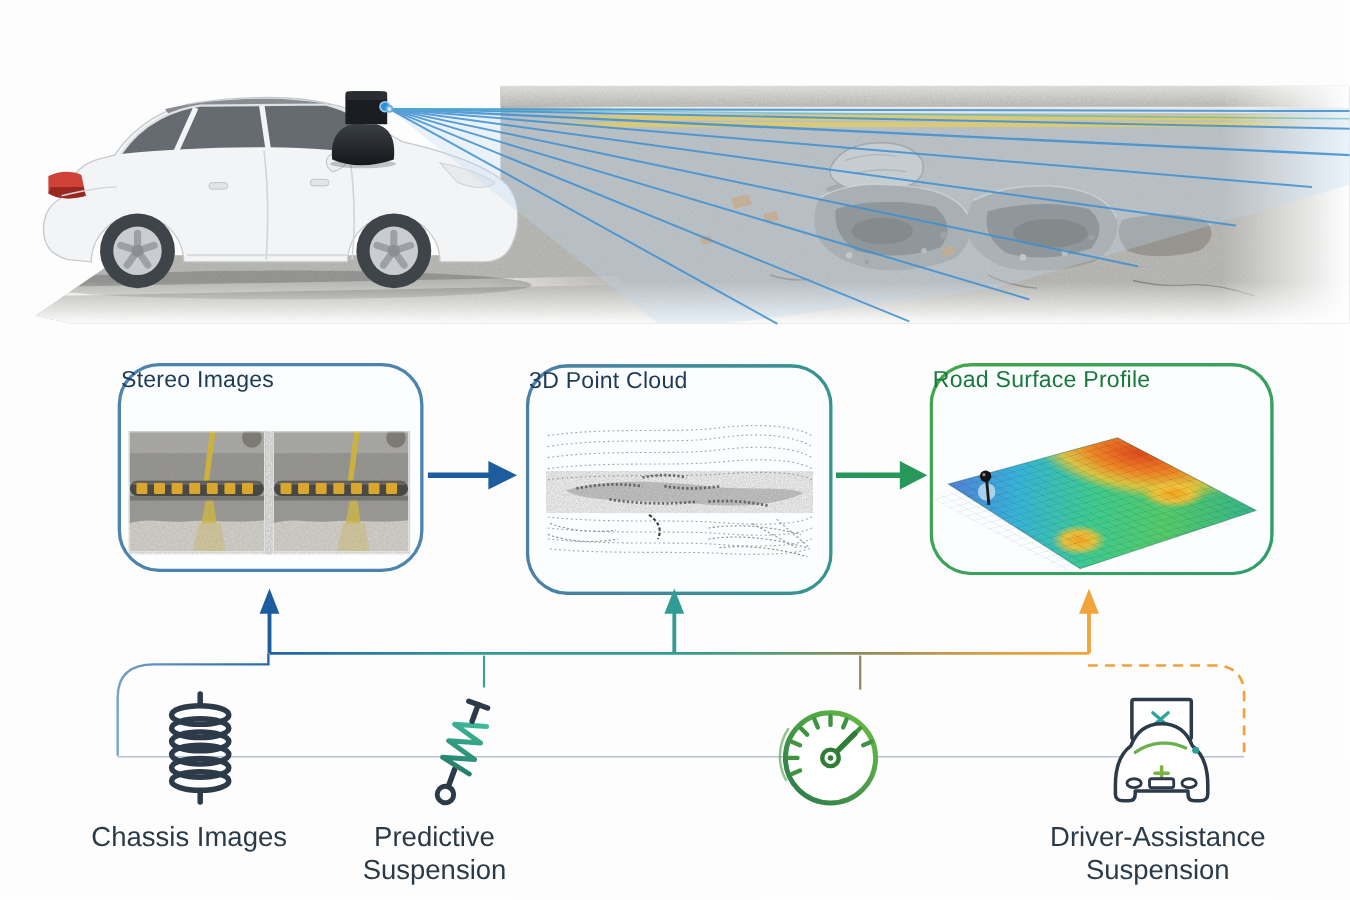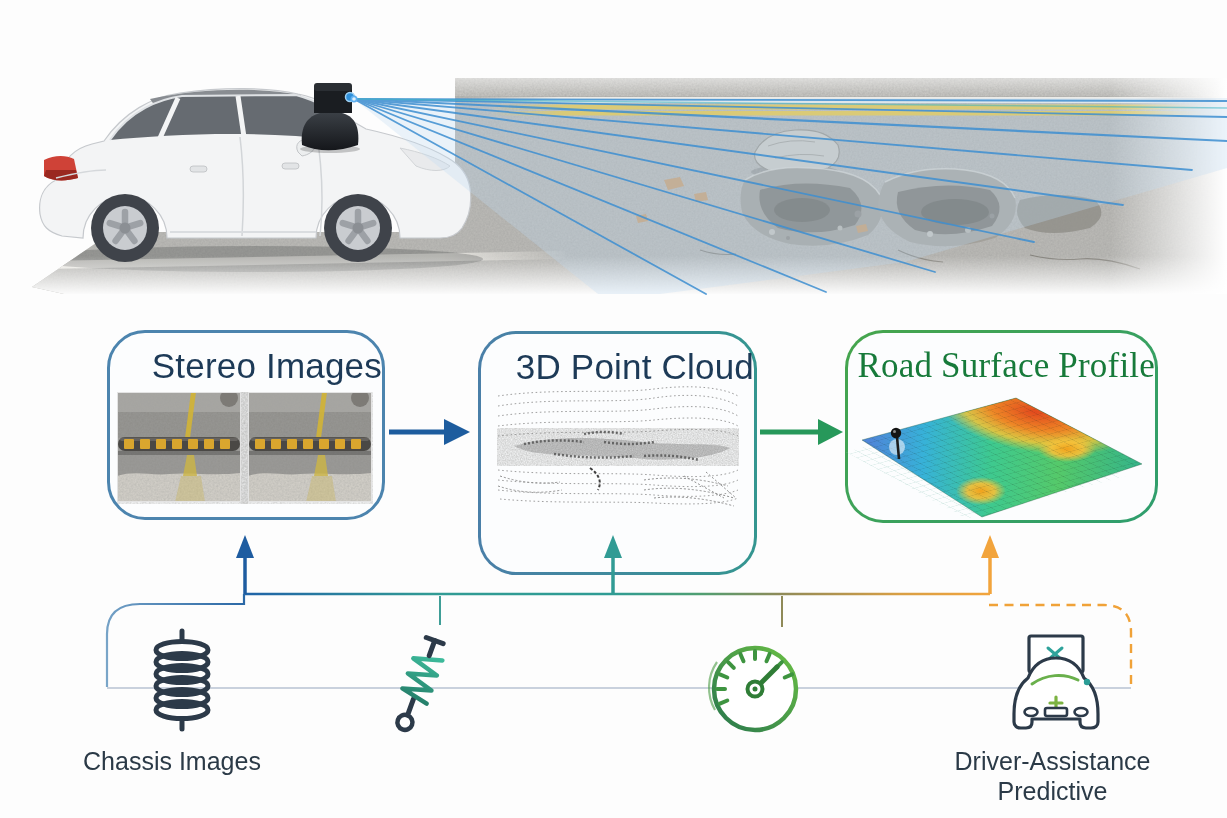--- a/index.html
+++ b/index.html
@@ -1,28 +1,28 @@
 <!DOCTYPE html>
 <html><head>
 <meta charset="utf-8">
 <style>
   html,body{margin:0;padding:0;background:#ffffff;}
   .canvas{position:relative;width:1227px;height:818px;background:#fdfdfd;overflow:hidden;
           font-family:"Liberation Sans", sans-serif;}
   .box{position:absolute;border-radius:38px;background:#fcfdfe;box-sizing:border-box;}
   #box1{left:107px;top:330px;width:278px;height:190px;border:3px solid #4c84ae;}
-  #box2{left:478px;top:331px;width:279px;height:244px;border:3px solid transparent;
+  #box2{left:478px;top:331px;width:279px;height:210px;border:3px solid transparent;
         background:linear-gradient(#fcfdfe,#fcfdfe) padding-box,
                    linear-gradient(90deg,#4a7fa8,#349690) border-box;}
   #box3{left:845px;top:330px;width:313px;height:193px;border:3px solid transparent;
         background:linear-gradient(#fcfdfe,#fcfdfe) padding-box,
                    linear-gradient(135deg,#46a54c,#2f9e6e) border-box;}
-  .box-title{text-align:right;margin-top:13px;font-size:35px;font-weight:500;
+  .box-title{text-align:left;margin-top:1px;font-size:21px;font-weight:500;
              color:#1d3a57;letter-spacing:.2px;}
-  #box3 .box-title{color:#177a3a;font-family:Liberation Serif, serif;}
+  #box3 .box-title{color:#177a3a;}
   .abs{position:absolute;}
   .app-label{position:absolute;font-size:25px;color:#2b3a47;text-align:center;line-height:1.2;}
   #lab1{left:22px;top:746px;width:300px;}
   #lab2{left:315px;top:746px;width:160px;}
   #lab3{left:533px;top:748px;width:380px;}
   #lab4{left:945px;top:746px;width:215px;}
   svg{display:block;}
 </style>
 </head>
 <body>
@@ -443,15 +443,16 @@
         <line x1="1050" y1="703" x2="1062" y2="703"></line>
       </g>
       <ellipse cx="1031" cy="712" rx="6.5" ry="4" fill="#ffffff" stroke="#2c3a49" stroke-width="2.6"></ellipse>
       <ellipse cx="1081" cy="712" rx="6.5" ry="4" fill="#ffffff" stroke="#2c3a49" stroke-width="2.6"></ellipse>
       <rect x="1045" y="708" width="22" height="8" rx="2" fill="#ffffff" stroke="#2c3a49" stroke-width="2.6"></rect>
       <circle cx="1087" cy="682" r="3.2" fill="#2a9d96" stroke="none"></circle>
     </g>
   </svg>
 
   <div class="app-label" id="lab1">Chassis Images</div>
-  <div class="app-label" id="lab4">Driver-Assistance Predictive</div>
+  <div class="app-label" id="lab2">Predictive Suspension</div>
+  <div class="app-label" id="lab4">Driver-Assistance Suspension</div>
 
 </div>
 
 </body></html>

